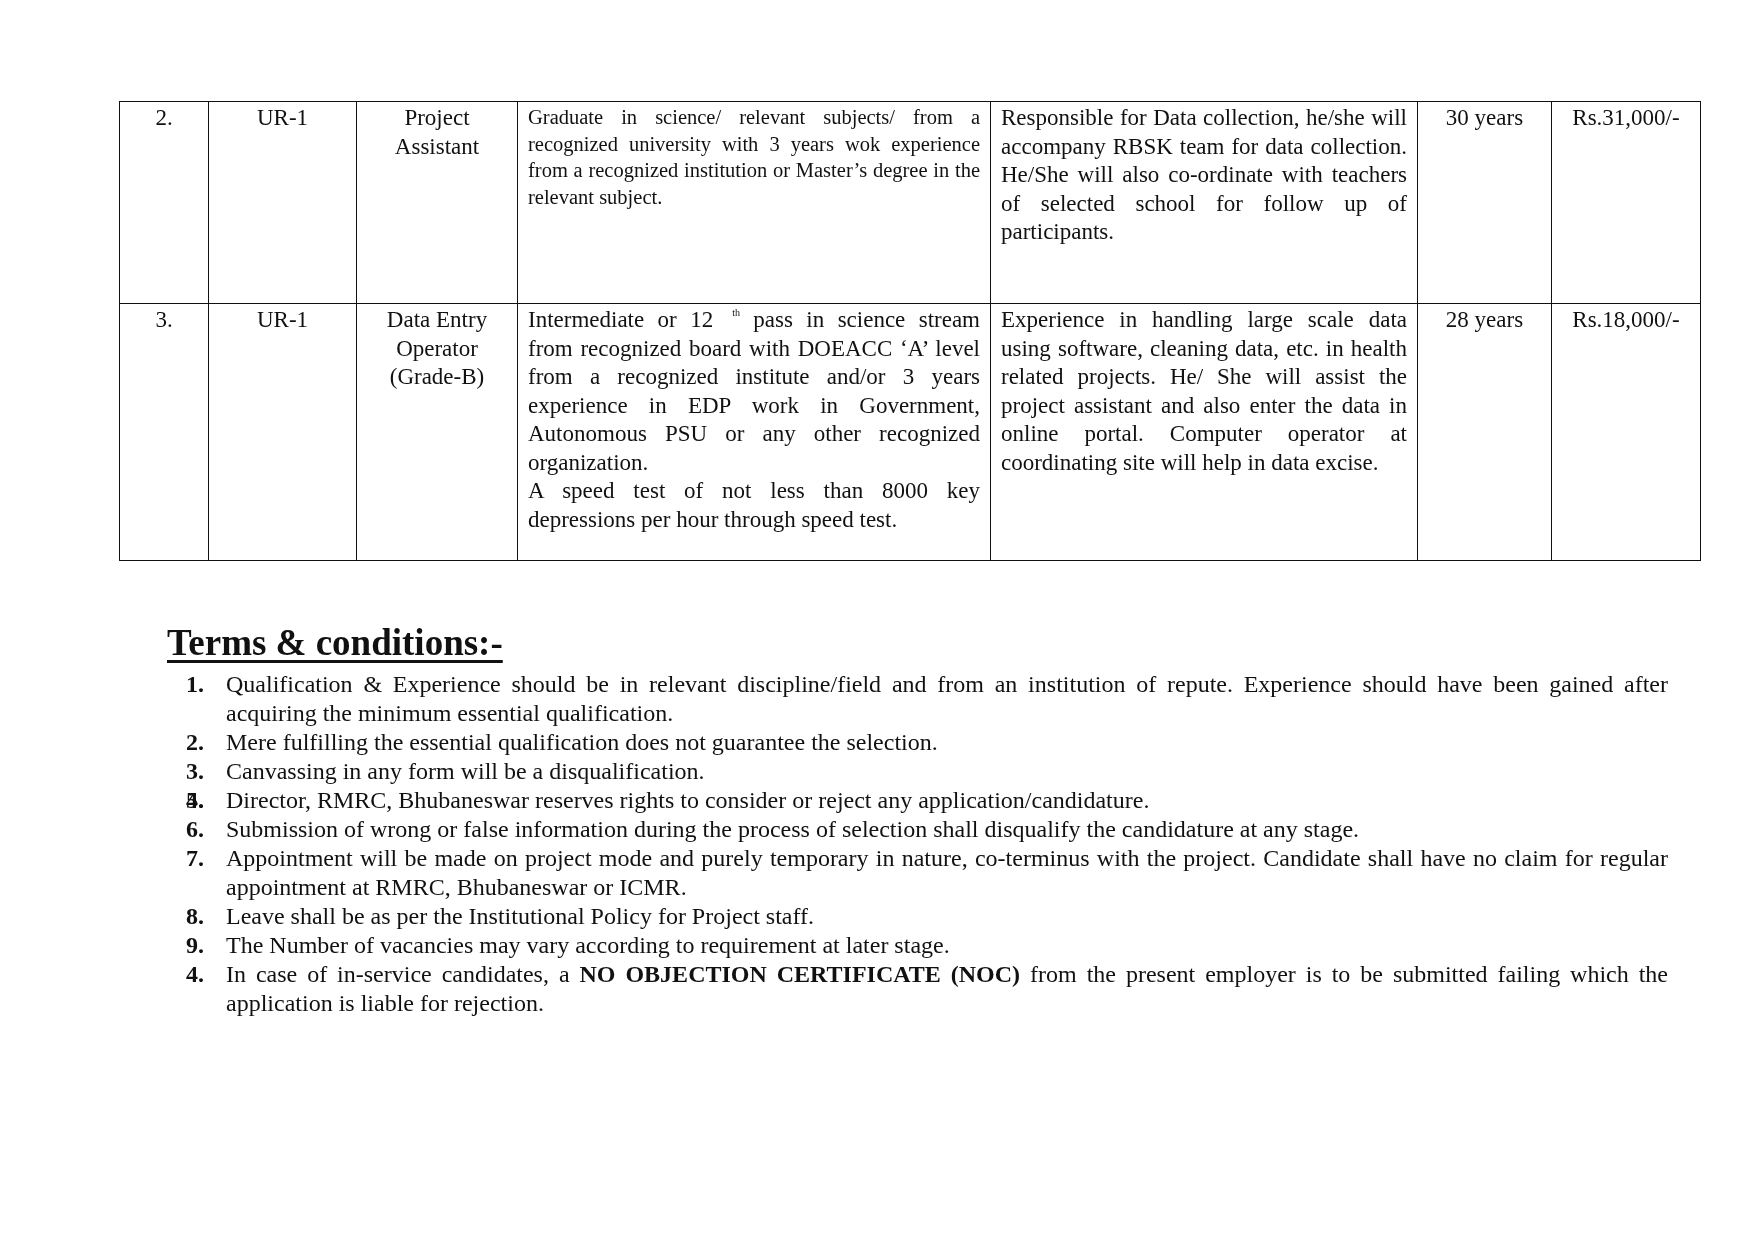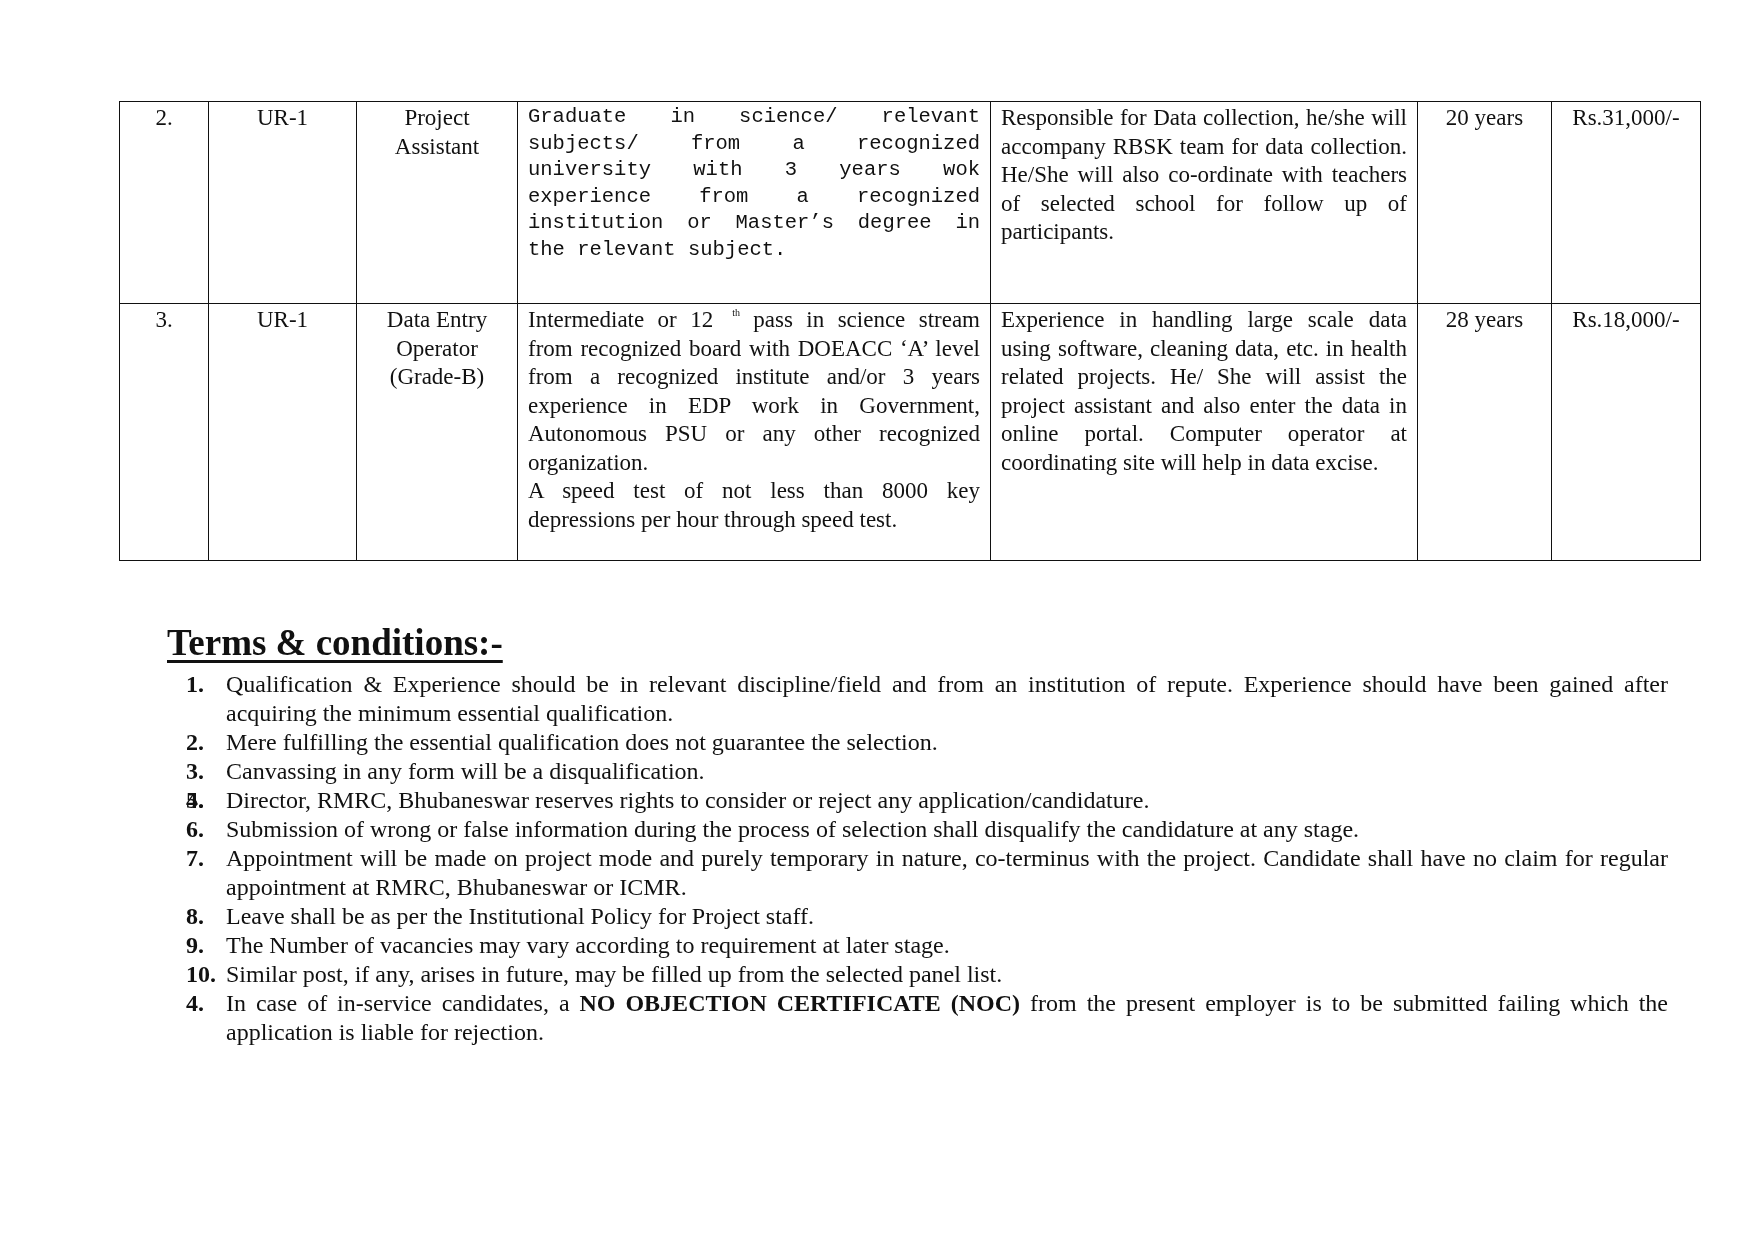--- a/index.html
+++ b/index.html
@@ -13,21 +13,21 @@
     width: 1581px;
   }
   .tbl td {
     border: 1.5px solid #111; vertical-align: top;
     font-size: 23px; line-height: 28.5px; padding: 2px 10px 0 10px;
   }
   .tbl tr.r1 td { height: 199px; }
   .tbl tr.r2 td { height: 254px; }
   .c { text-align: center; }
   .j { text-align: justify; text-align-last: left; }
-  .small { font-size: 20.5px !important; line-height: 26.5px !important; font-family: Liberation Mono, monospace; }
+  .small { font-size: 20.5px !important; line-height: 26.5px !important; }
   sup { font-size: 10px; line-height: 0; position: relative; top: -2px; margin-left: 19px; }
   .p { display: block; }
 
   .heading {
     position: absolute; left: 151px; top: 605px; margin: 16px;
     font-size: 37px; font-weight: bold; text-decoration: underline;
     text-decoration-thickness: 3px; text-underline-offset: 5px;
   }
   .terms {
     position: absolute; left: 186px; top: 670px; width: 1482px;
@@ -58,21 +58,21 @@
   <tbody>
       <tr class="r1">
     <td class="c">2.</td>
     <td class="c">UR-1</td>
     <td class="c">
       <span class="p">Project</span>
       <span class="p">Assistant</span>
     </td>
     <td class="j small">Graduate in science/ relevant subjects/ from a recognized university with 3 years wok experience from a recognized institution or Master’s degree in the relevant subject.</td>
     <td class="j">Responsible for Data collection, he/she will accompany RBSK team for data collection. He/She will also co-ordinate with teachers of selected school for follow up of participants.</td>
-    <td class="c">20 years</td>
+    <td class="c">30 years</td>
     <td class="c">Rs.31,000/-</td>
   </tr>
   <tr class="r2">
     <td class="c">3.</td>
     <td class="c">UR-1</td>
     <td class="c">
       <span class="p">Data Entry</span>
       <span class="p">Operator</span>
       <span class="p">(Grade-B)</span>
     </td>
@@ -92,15 +92,14 @@
 <ol class="terms">
   <li><span class="num">1.</span><span>Qualification &amp; Experience should be in relevant discipline/field and from an institution of repute. Experience should have been gained after acquiring the minimum essential qualification.</span></li>
   <li><span class="num">2.</span><span>Mere fulfilling the essential qualification does not guarantee the selection.</span></li>
   <li><span class="num">3.</span><span>Canvassing in any form will be a disqualification.</span></li>
   <li><span class="num">4.</span></li>
   <li><span class="num">5.</span><span>Director, RMRC, Bhubaneswar reserves rights to consider or reject any application/candidature.</span></li>
   <li><span class="num">6.</span><span>Submission of wrong or false information during the process of selection shall disqualify the candidature at any stage.</span></li>
   <li><span class="num">7.</span><span>Appointment will be made on project mode and purely temporary in nature, co-terminus with the project. Candidate shall have no claim for regular appointment at RMRC, Bhubaneswar or ICMR.</span></li>
   <li><span class="num">8.</span><span>Leave shall be as per the Institutional Policy for Project staff.</span></li>
   <li><span class="num">9.</span><span>The Number of vacancies may vary according to requirement at later stage.</span></li>
-  <li><span class="num">10.</span><span>Similar post, if any, arises in future, may be filled up from the selected panel list.</span></li>
   <li><span class="num">4.</span><span>In case of in-service candidates, a </span><b>NO OBJECTION CERTIFICATE (NOC)</b><span> from the present employer is to be submitted failing which the application is liable for rejection.</span></li>
 </ol>
 
 </body></html>

